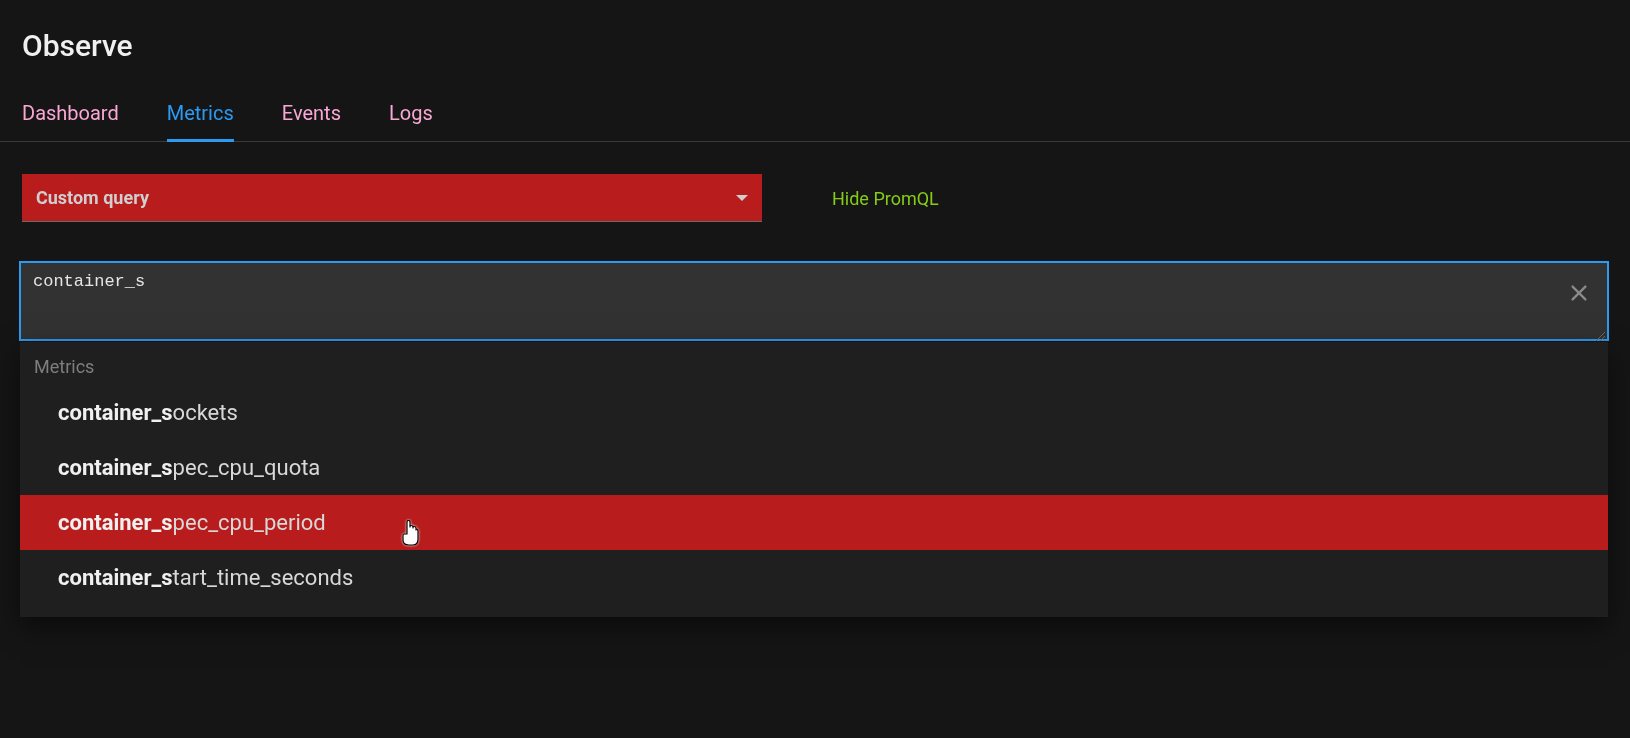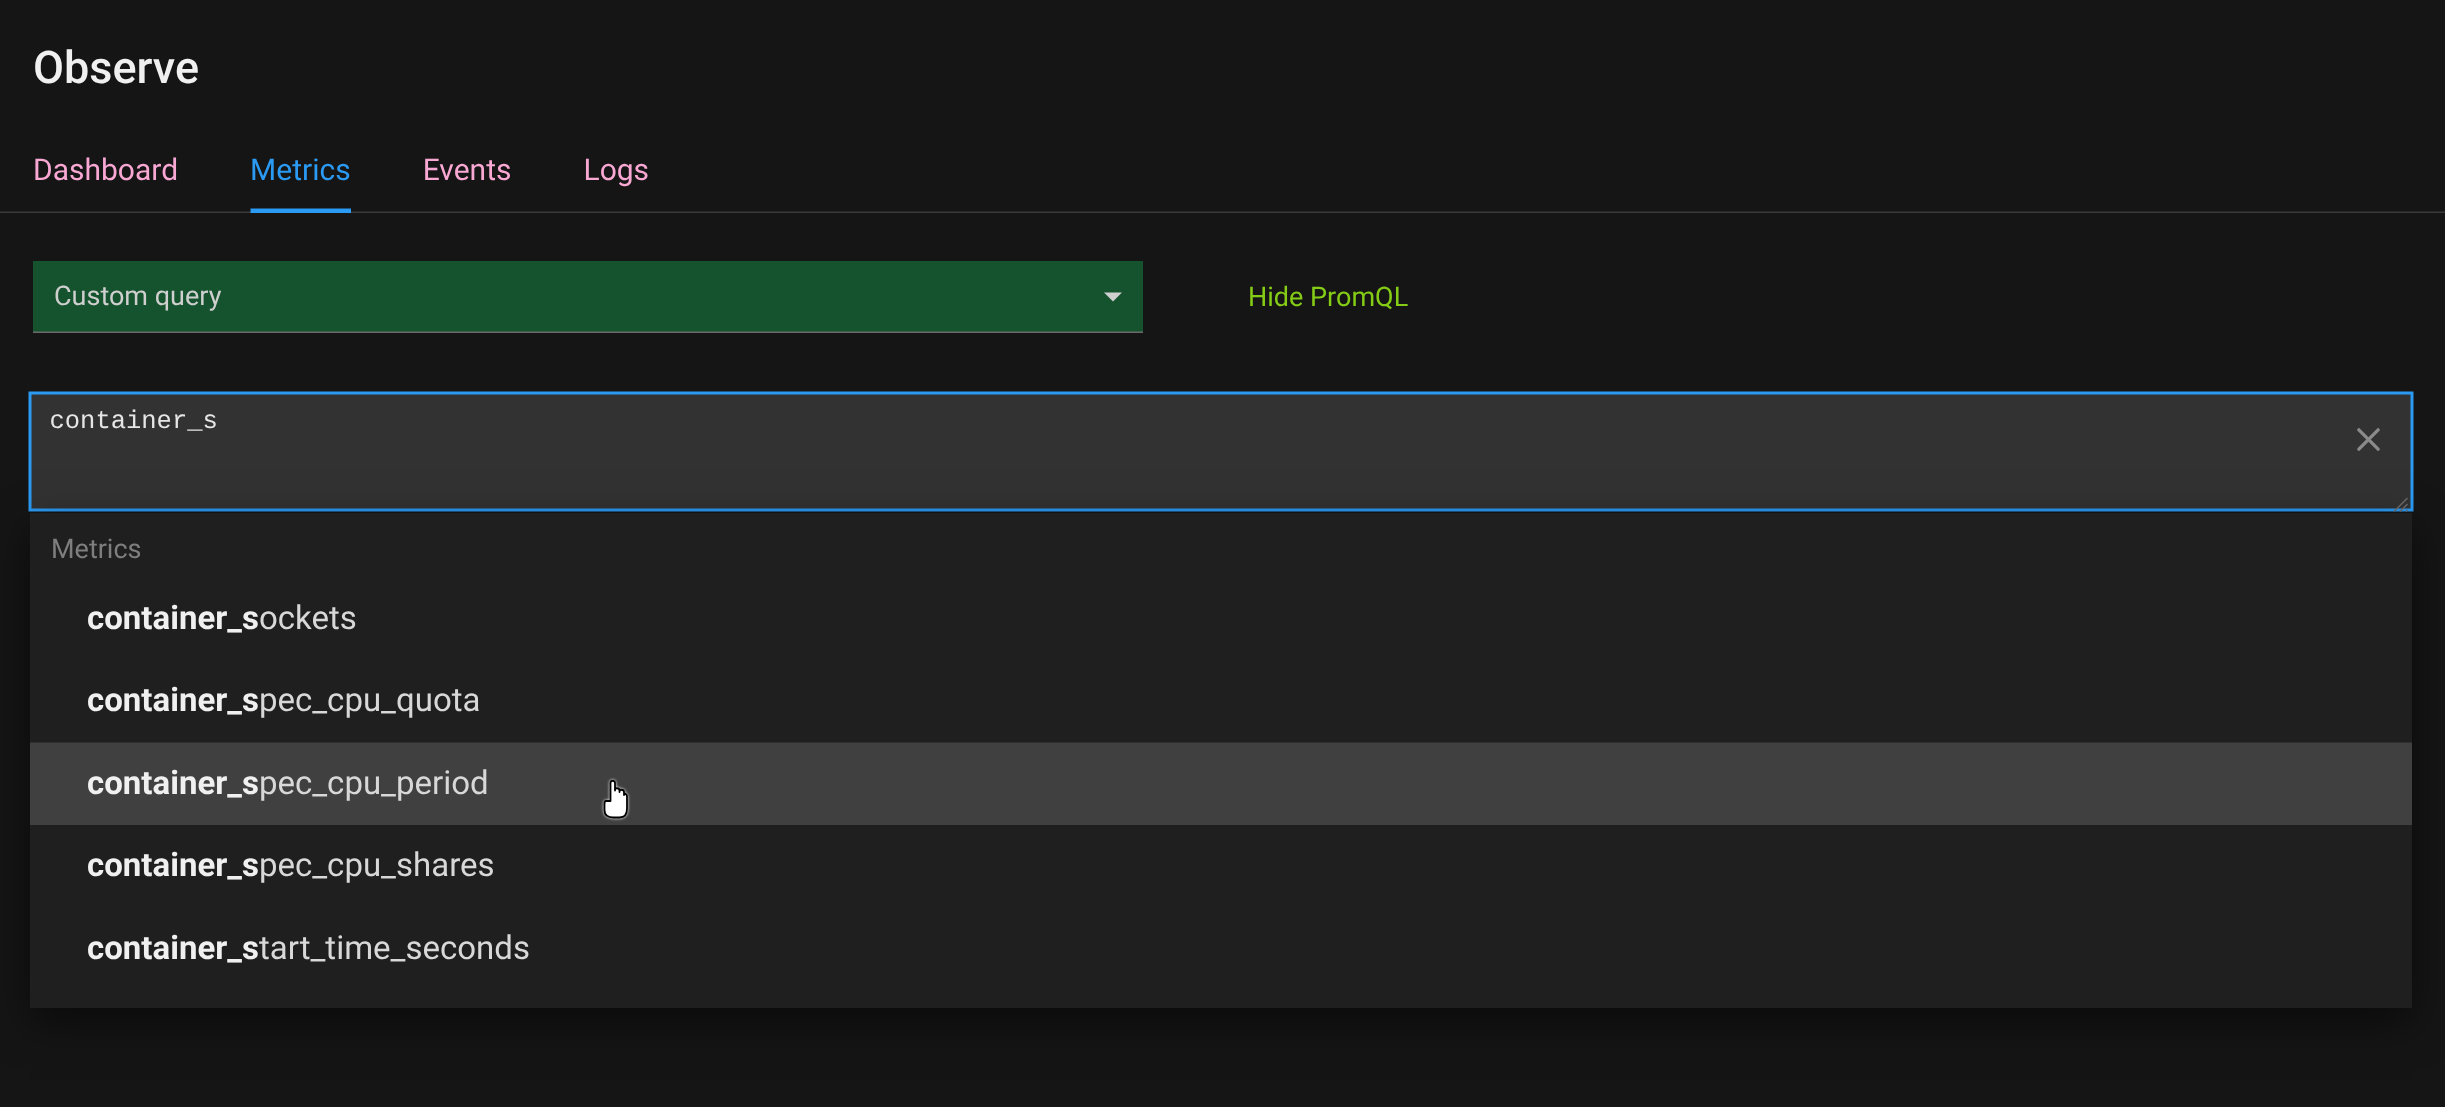--- a/index.html
+++ b/index.html
@@ -46,27 +46,28 @@
   
   .toolbar {
     display: flex;
     align-items: center;
     gap: 70px;
     padding: 32px 22px 0 22px;
   }
   .select-wrap {
     width: 740px;
     height: 48px;
-    background: #14532d;
+    background: #b91c1c;
     border-bottom: 1px solid #6a6a6a;
     display: flex;
     align-items: center;
     justify-content: space-between;
     padding: 0 14px;
     cursor: pointer;
+    font-weight: bold;
   }
   .select-label {
     font-size: 18px;
     color: #cfcfcf;
   }
   .chevron-down {
     width: 0;
     height: 0;
     border-left: 6px solid transparent;
     border-right: 6px solid transparent;
@@ -127,21 +128,21 @@
     color: #7e7e7e;
     padding: 14px 14px 8px 14px;
   }
   .ac-item {
     font-size: 22px;
     color: #d8d8d8;
     padding: 15px 38px;
     cursor: pointer;
   }
   .ac-item.hover {
-    background: #404040;
+    background: #b91c1c;
   }
   .ac-item .match {
     font-weight: 700;
     color: #f0f0f0;
   }
 
   
   .cursor-overlay {
     position: absolute;
     pointer-events: none;
@@ -184,21 +185,20 @@
       <line x1="10" y1="11" x2="11" y2="10" stroke="#6a6a6a" stroke-width="1"></line>
     </svg>
   </span>
 
   <div class="ac">
     <div class="ac-header">Metrics</div>
     <div class="ac-items">
         <div class="ac-item"><span class="match">container_s</span><span>ockets</span></div>
         <div class="ac-item"><span class="match">container_s</span><span>pec_cpu_quota</span></div>
         <div class="ac-item hover"><span class="match">container_s</span><span>pec_cpu_period</span></div>
-        <div class="ac-item"><span class="match">container_s</span><span>pec_cpu_shares</span></div>
         <div class="ac-item"><span class="match">container_s</span><span>tart_time_seconds</span></div>
       </div>
   </div>
 </div>
 
 <div class="cursor-overlay" style="left: 399px; top: 520px;">
   <svg width="22" height="26" viewBox="0 0 22 26">
     <path d="M8 2 L8 14 L5 14 C4 14 4 15 4 16 L4 20 C4 23 6 25 10 25 L14 25 C17 25 19 23 19 19 L19 11 C19 10 18 9 17 9 C17 9 17 10 17 10 L17 8 C17 7 16 6.5 15 6.5 C14.7 6.5 14 7 14 8 L14 7 C14 6 13 5.5 12 5.5 C11.5 5.5 11 6 11 7 L11 2 C11 1 10 0.5 9.5 0.5 C8.5 0.5 8 1 8 2 Z" fill="#ffffff" stroke="#000000" stroke-width="1.2" stroke-linejoin="round"></path>
   </svg>
 </div>

